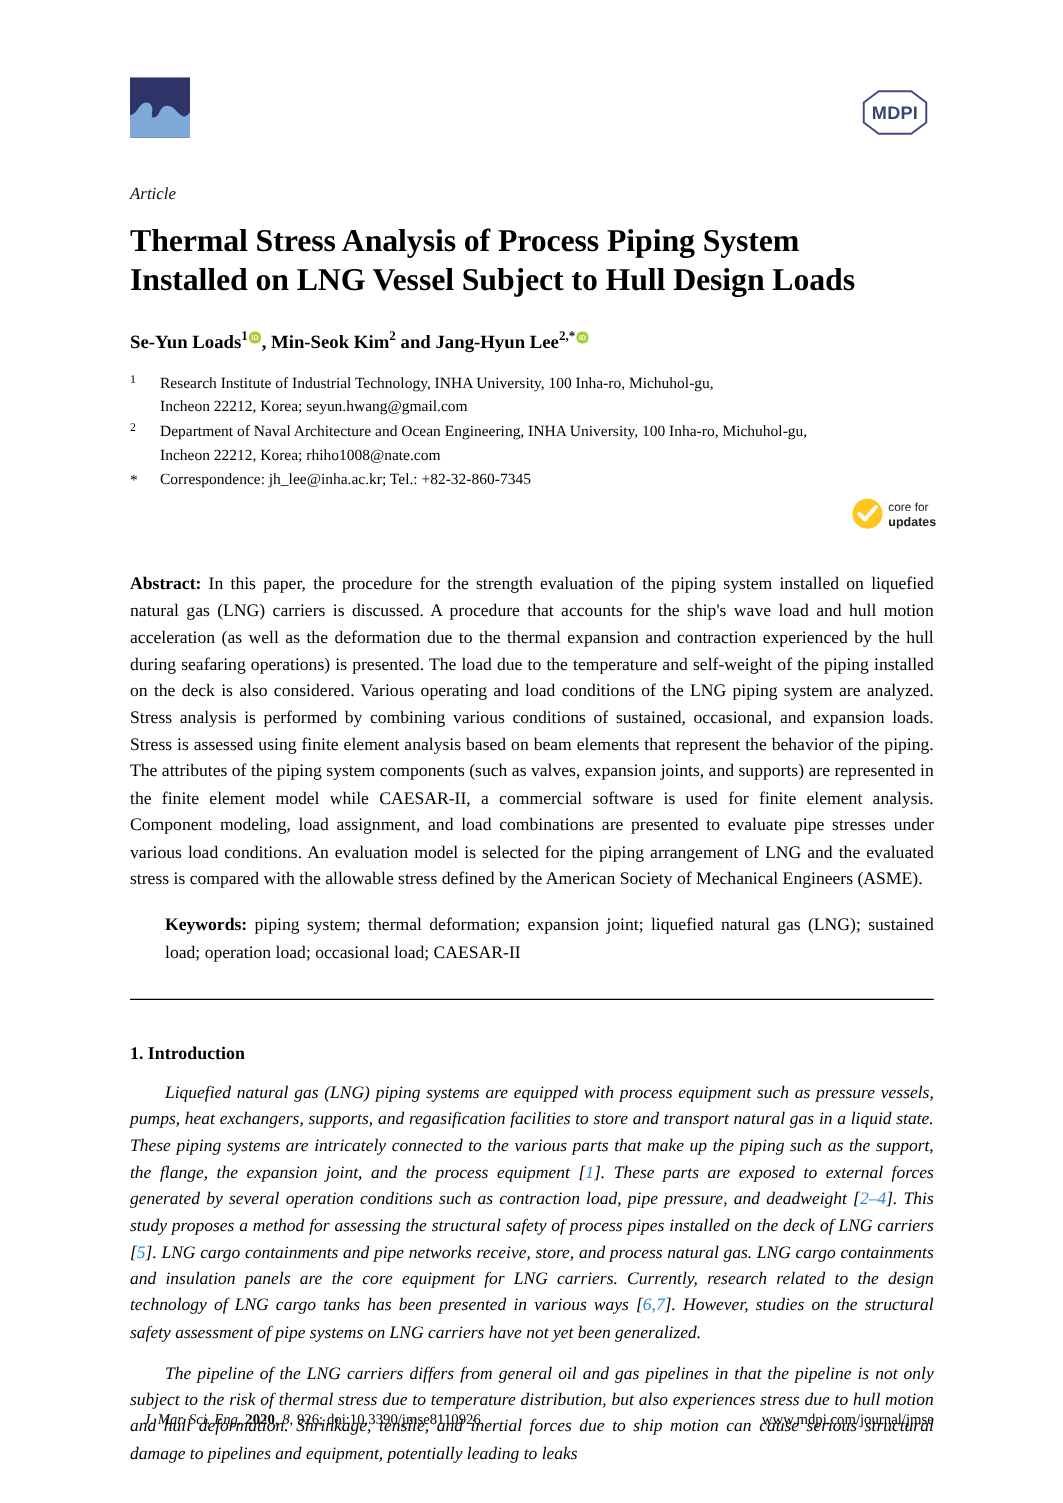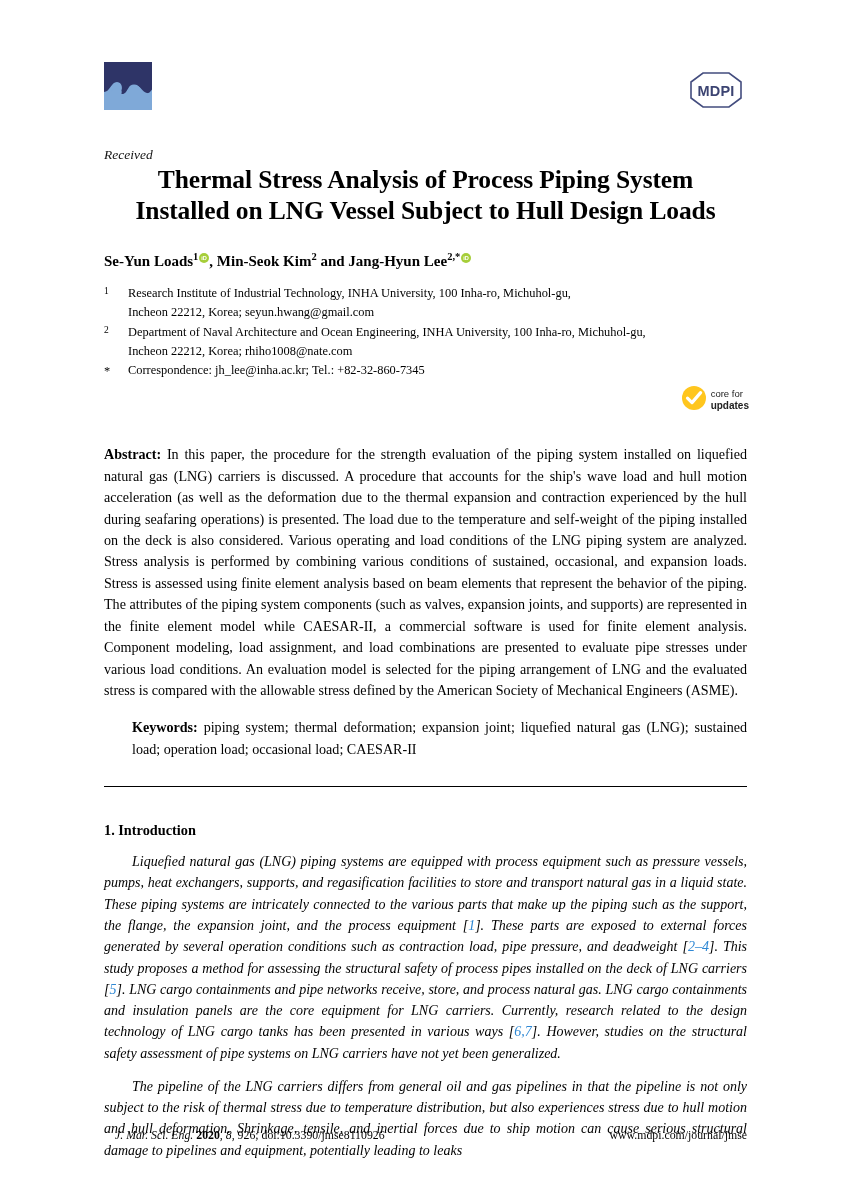--- a/index.html
+++ b/index.html
@@ -86,24 +86,23 @@
   .article-type {
     font-style: italic;
     font-size: 13.5px;
     margin-top: 23px;
     color: #111;
   }
   .paper-title {
     font-size: 25.5px;
     font-weight: bold;
     line-height: 1.2;
-    margin-top: 2px;
+    margin-top: 15px;
     letter-spacing: -0.1px;
     color: #000;
-    text-align: center;
   }
 
   
   .authors {
     font-size: 15px;
     font-weight: bold;
     margin-top: 22px;
     line-height: 1.4;
   }
   .authors sup { font-size: 10.5px; font-weight: bold; vertical-align: super; }
@@ -239,21 +238,21 @@
       </div>
 
       <div class="mdpi-logo">
         <svg width="62" height="40" viewBox="0 0 62 40">
           <path d="M6 12 L18 3 L44 3 L56 12 L56 28 L44 37 L18 37 L6 28 Z" fill="none" stroke="#434c7e" stroke-width="1.6"></path>
           <text x="31" y="25.5" text-anchor="middle" font-family="Liberation Sans, sans-serif" font-size="14.5" font-weight="bold" fill="#3c4472" letter-spacing="0.2">MDPI</text>
         </svg>
       </div>
     </div>
 
-    <div class="article-type">Received</div>
+    <div class="article-type">Article</div>
     <div class="paper-title">
       <div>Thermal Stress Analysis of Process Piping System</div>
       <div>Installed on LNG Vessel Subject to Hull Design Loads</div>
     </div>
 
     <div class="authors">
       <span>Se-Yun Loads</span><sup>1</sup><span class="orcid"><svg width="10" height="10" viewBox="0 0 16 16">
             <circle cx="8" cy="8" r="8" fill="#A6CE39"></circle>
             <text x="8" y="11.6" text-anchor="middle" font-family="Liberation Sans, sans-serif" font-size="9" font-weight="bold" fill="#ffffff">iD</text>
           </svg></span><span>, </span><span>Min-Seok Kim</span><sup>2</sup><span> and </span><span>Jang-Hyun Lee</span><sup>2,*</sup><span class="orcid"><svg width="10" height="10" viewBox="0 0 16 16">

